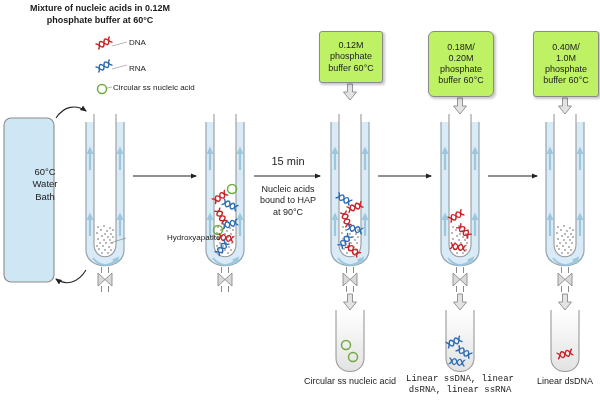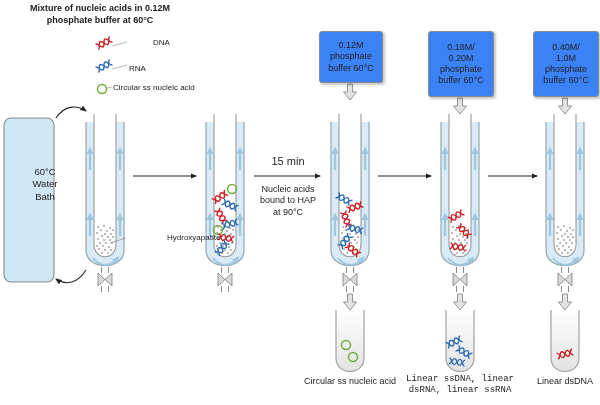--- a/index.html
+++ b/index.html
@@ -10,21 +10,21 @@
     color:#222;
   }
   .abs{position:absolute;}
   .pre{white-space:pre-line;}
   .ctr{text-align:center;}
   .lbl{font-size:8.5px;line-height:1.25;color:#222;}
   .small{font-size:8px;}
   .title{font-size:9px;font-weight:bold;color:#1a1a1a;line-height:1.3;}
   .bath-label{font-size:9.5px;line-height:1.3;color:#222;}
   .buffer-box{
-    background:#3b82f6;border:1px solid #8a8a8a;border-radius:3px;
+    background:#bef264;border:1px solid #8a8a8a;border-radius:3px;
     box-shadow:1.5px 1.5px 2.5px rgba(0,0,0,0.22);
     display:flex;align-items:center;justify-content:center;
     font-size:9px;line-height:1.25;text-align:center;color:#222;
   }
   .out-label{font-size:9px;line-height:1.2;color:#222;}
   svg{position:absolute;left:0;top:0;}
   .c-dna{color:#cb2026;}
   .c-rna{color:#2d6cb4;}
   .c-circ{color:#6faa3e;}
 </style>
@@ -173,39 +173,39 @@
   <use href="#helix" class="c-rna" transform="translate(454,342) rotate(-25)"></use>
   <use href="#helix" class="c-rna" transform="translate(464,352) rotate(30)"></use>
   <use href="#helix" class="c-rna" transform="translate(457,362) rotate(8)"></use>
 
   <use href="#helix" class="c-dna" transform="translate(565,354) rotate(-15)"></use>
 </svg>
 
 <div class="abs title ctr pre" style="left:5px;top:3px;width:190px;">Mixture of nucleic acids in 0.12M
 phosphate buffer at 60°C</div>
 
-<div class="abs lbl small" style="left:129px;top:38px;margin-left:24px;">DNA</div>
+<div class="abs lbl small" style="left:129px;top:38px;">DNA</div>
 <div class="abs lbl small" style="left:129px;top:64px;">RNA</div>
 <div class="abs lbl small" style="left:113px;top:83px;">Circular ss nucleic acid</div>
 
 <div class="abs bath-label ctr pre" style="left:20px;top:166px;width:50px;">60°C
 Water
 Bath</div>
 
 <div class="abs lbl small" style="left:127px;top:233px;padding-left:40px;">Hydroxyapatite</div>
 
 <div class="abs lbl ctr" style="left:258px;top:155px;width:60px;font-size:11px;">15 min</div>
 <div class="abs lbl ctr pre" style="left:250px;top:184px;width:76px;font-size:9px;">Nucleic acids
 bound to HAP
 at 90°C</div>
 
 <div class="abs buffer-box pre" style="left:319px;top:31px;width:62px;height:50px;">0.12M
 phosphate
 buffer 60°C</div>
-<div class="abs buffer-box pre" style="left:428px;top:31px;width:64px;height:64px;">0.18M/
+<div class="abs buffer-box pre" style="left:428px;top:31px;width:64px;height:64px;border-radius:6px;">0.18M/
 0.20M
 phosphate
 buffer 60°C</div>
 <div class="abs buffer-box pre" style="left:533px;top:31px;width:64px;height:64px;">0.40M/
 1.0M
 phosphate
 buffer 60°C</div>
 
 <div class="abs out-label ctr" style="left:295px;top:376px;width:110px;">Circular ss nucleic acid</div>
 <div class="abs out-label ctr pre" style="left:404px;top:374px;width:112px;font-family:Liberation Mono, monospace;">Linear ssDNA, linear

